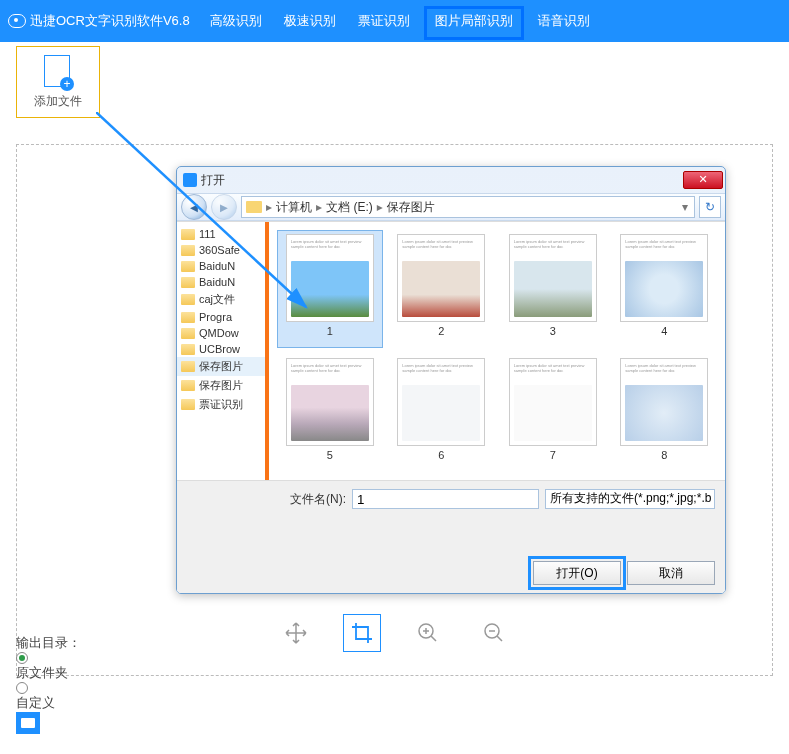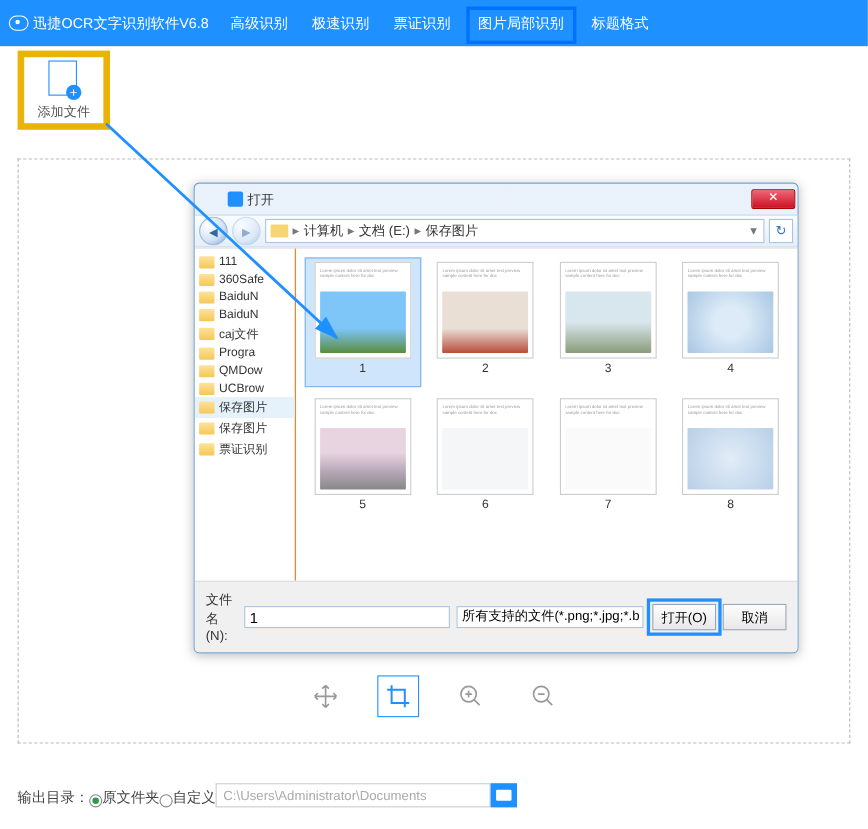--- a/index.html
+++ b/index.html
@@ -7,35 +7,35 @@
 
 
 .menubar { height: 42px; background: #1e90ff; display: flex; align-items: center; color: #fff; font-size: 13px; padding: 0 8px; gap: 18px; }
 .menubar .logo { display: flex; align-items: center; gap: 4px; font-weight: 500; }
 .menubar .logo-icon { width: 18px; height: 14px; border: 1.5px solid #fff; border-radius: 7px; position: relative; }
 .menubar .logo-icon::after { content: ""; position: absolute; width: 4px; height: 4px; background: #fff; border-radius: 50%; top: 3px; left: 5px; }
 .menubar .menu-item { cursor: pointer; padding: 0 2px; }
 .menubar .menu-item.highlight { border: 3px solid #0070ff; margin: -6px -6px -10px; padding: 3px 8px 7px; background: #1e90ff; }
 
 
-.addfile { position: absolute; top: 46px; left: 16px; width: 84px; height: 72px; border: 6px solid #eab308; display: flex; flex-direction: column; align-items: center; justify-content: center; gap: 4px; cursor: pointer; }
+.addfile { position: absolute; top: 46px; left: 16px; width: 84px; height: 72px; border: 1px solid #eab308; display: flex; flex-direction: column; align-items: center; justify-content: center; gap: 4px; cursor: pointer; }
 .addfile-icon { width: 28px; height: 34px; position: relative; }
 .addfile-icon::before { content: ""; position: absolute; width: 24px; height: 30px; border: 1.5px solid #1e90ff; background: #fff; top: 0; left: 0; }
 .addfile-icon::after { content: "+"; position: absolute; right: -2px; bottom: -2px; width: 14px; height: 14px; background: #1e90ff; color: #fff; border-radius: 50%; font-size: 12px; line-height: 14px; text-align: center; }
 .addfile-label { font-size: 12px; color: #555; }
 
 
 .content-area { position: absolute; top: 144px; left: 16px; right: 16px; height: 532px; border: 1px dashed #bbb; }
 
 
 .arrow { position: absolute; top: 112px; left: 96px; width: 230px; height: 210px; pointer-events: none; z-index: 5; }
 
 
 .dialog { position: absolute; top: 166px; left: 176px; width: 550px; height: 428px; background: linear-gradient(#e9f1fb,#f4f8fd); border: 1px solid #6d9fd0; border-radius: 5px; box-shadow: 0 2px 10px rgba(0,0,0,0.25); display: flex; flex-direction: column; overflow: hidden; }
-.titlebar { height: 28px; display: flex; align-items: center; justify-content: space-between; padding: 0 2px 0 6px; font-size: 12px; color: #333; margin-left: 24px; }
+.titlebar { height: 28px; display: flex; align-items: center; justify-content: space-between; padding: 0 2px 0 6px; font-size: 12px; color: #333; }
 .titlebar-left { display: flex; align-items: center; gap: 4px; }
 .title-icon { width: 14px; height: 14px; background: #1e90ff; border-radius: 2px; }
 .close-btn { width: 40px; height: 18px; background: linear-gradient(#e67,#c12); border: 1px solid #a00; border-radius: 2px; color: #fff; text-align: center; font-size: 11px; line-height: 15px; cursor: pointer; }
 
 
 .navbar { height: 30px; background: linear-gradient(#fafdff,#e4eefb); border-top: 1px solid #c9d9ec; border-bottom: 1px solid #c9d9ec; display: flex; align-items: center; padding: 0 4px; gap: 4px; font-size: 12px; }
 .nav-btn { width: 26px; height: 26px; border: 1px solid #9fb8d6; border-radius: 13px; background: radial-gradient(circle at 30% 30%, #fff, #cfe1f5 60%, #6fa3d8); display: flex; align-items: center; justify-content: center; color: #34679c; font-size: 13px; cursor: pointer; }
 .nav-btn.disabled { opacity: 0.5; }
 .breadcrumb { flex: 1; height: 22px; border: 1px solid #aac3de; background: #fff; display: flex; align-items: center; padding: 0 4px; gap: 2px; color: #333; }
 .breadcrumb .folder-mini { width: 16px; height: 12px; background: #f8d573; border-radius: 1px; }
@@ -45,21 +45,21 @@
 
 
 .toolbar2 { height: 30px; background: linear-gradient(#f8fbfe,#e8f1fb); border-bottom: 1px solid #c9d9ec; display: flex; align-items: center; justify-content: space-between; padding: 0 8px; font-size: 12px; color: #1956a5; }
 .toolbar2-left { display: flex; gap: 16px; }
 .toolbar2-right { display: flex; gap: 10px; align-items: center; }
 .view-btn { width: 22px; height: 18px; border: 1px solid #aac3de; background: #fff; cursor: pointer; }
 .help-icon { width: 16px; height: 16px; border-radius: 50%; background: #3d87d6; color: #fff; text-align: center; line-height: 16px; font-size: 11px; cursor: pointer; }
 
 
 .browser { flex: 1; display: flex; background: #fff; border-top: 1px solid #ddd; }
-.sidebar { width: 92px; border-right: 1px solid #f97316; overflow: hidden; padding-top: 4px; }
+.sidebar { width: 92px; border-right: 4px solid #f97316; overflow: hidden; padding-top: 4px; }
 .sidebar-item { display: flex; align-items: center; gap: 4px; padding: 2px 4px; font-size: 11px; color: #333; white-space: nowrap; cursor: pointer; }
 .sidebar-item.selected { background: #e5f1fb; }
 .folder-icon { width: 14px; height: 11px; background: linear-gradient(#fce29b,#f5c858); border-radius: 1px; flex: 0 0 14px; }
 
 .files { flex: 1; padding: 8px; display: grid; grid-template-columns: repeat(4, 1fr); grid-auto-rows: 118px; gap: 6px; overflow: hidden; }
 .file-item { display: flex; flex-direction: column; align-items: center; gap: 3px; cursor: pointer; padding: 3px; border: 1px solid transparent; }
 .file-item.selected { background: #cfe5fb; border: 1px solid #7ab4ea; }
 .thumb { width: 88px; height: 88px; border: 1px solid #ccc; background: #fff; padding: 4px; display: flex; flex-direction: column; font-size: 4px; color: #999; gap: 2px; }
 .thumb-text { height: 20px; overflow: hidden; line-height: 5px; }
 .thumb-img { flex: 1; border-radius: 1px; }
@@ -67,55 +67,55 @@
 .thumb-img.balloons { background: linear-gradient(#eadfd5 60%, #b84c3c); }
 .thumb-img.street { background: linear-gradient(#d8e6ed 50%, #8a9c7a); }
 .thumb-img.laptops { background: radial-gradient(circle,#dcebf7 30%,#a8c6e4); }
 .thumb-img.blossom { background: linear-gradient(#e8d4e0 40%,#b8a8b8 70%,#888); }
 .thumb-img.icons { background: #f4f6f8; }
 .thumb-img.plain { background: #fafafa; }
 .thumb-img.devices { background: radial-gradient(circle,#e2edf7,#b8cfe8); }
 .file-label { font-size: 11px; color: #333; }
 
 
-.dialog-footer { background: #f0f0f0; border-top: 1px solid #ddd; padding: 8px 10px; display: flex; flex-direction: row; gap: 8px; font-size: 12px; }
+.dialog-footer { background: #f0f0f0; border-top: 1px solid #ddd; padding: 8px 10px; display: flex; flex-direction: column; gap: 8px; font-size: 12px; }
 .footer-row { display: flex; align-items: center; gap: 6px; justify-content: flex-end; }
 .fn-label { color: #333; }
 .fn-input { flex: 0 0 180px; height: 20px; border: 1px solid #aac3de; padding: 0 4px; background: #fff; }
 .filter { flex: 0 0 170px; height: 20px; border: 1px solid #aac3de; background: #fff; padding: 0 4px; white-space: nowrap; overflow: hidden; }
-.dlg-btn { width: 58px; height: 24px; border: 1px solid #9aa7b7; background: linear-gradient(#fdfdfd,#e8e8e8); cursor: pointer; font-size: 12px; }
+.dlg-btn { width: 88px; height: 24px; border: 1px solid #9aa7b7; background: linear-gradient(#fdfdfd,#e8e8e8); cursor: pointer; font-size: 12px; margin-top: 44px; }
 .dlg-btn.primary { outline: 3px solid #1e90ff; outline-offset: 2px; }
 
 
 .bottom-tools { position: absolute; bottom: 102px; left: 0; right: 0; display: flex; justify-content: center; gap: 28px; }
 .tool { width: 38px; height: 38px; display: flex; align-items: center; justify-content: center; color: #999; cursor: pointer; }
 .tool.active { border: 1.5px solid #1e90ff; color: #1e90ff; }
 .tool svg { width: 24px; height: 24px; }
 
 
-.output-row { position: absolute; bottom: 20px; left: 16px; display: flex; align-items: flex-end; font-size: 13px; color: #444; }
+.output-row { position: absolute; bottom: 20px; left: 16px; display: flex; align-items: flex-start; font-size: 13px; color: #444; flex-direction: column; }
 .radio { width: 12px; height: 12px; border: 1px solid #888; border-radius: 50%; display: inline-flex; align-items: center; justify-content: center; cursor: pointer; }
 .radio.checked::after { content: ""; width: 6px; height: 6px; background: #2e9c4a; border-radius: 50%; }
 .path-input { width: 250px; height: 22px; border: 1px solid #ccc; padding: 0 6px; color: #aaa; font-size: 12px; }
 .browse { width: 24px; height: 22px; background: #1e90ff; display: flex; align-items: center; justify-content: center; cursor: pointer; }
 .browse-icn { width: 14px; height: 10px; background: #fff; border-radius: 1px; }
 </style>
 </head>
 <body>
 
 <div class="menubar">
   <div class="logo">
     <span class="logo-icon"></span>
     <span>迅捷OCR文字识别软件V6.8</span>
   </div>
   <span class="menu-item">高级识别</span>
   <span class="menu-item">极速识别</span>
   <span class="menu-item">票证识别</span>
   <span class="menu-item highlight">图片局部识别</span>
-  <span class="menu-item">标题格式</span>
+  <span class="menu-item">语音识别</span>
 </div>
 
 <div class="addfile">
   <div class="addfile-icon"></div>
   <div class="addfile-label">添加文件</div>
 </div>
 
 <div class="content-area"></div>
 
 <svg class="arrow" viewBox="0 0 230 210">
@@ -293,17 +293,16 @@
       </svg>
     </div>
 </div>
 
 <div class="output-row">
   <span>输出目录：</span>
   <span class="radio checked"></span>
   <span>原文件夹</span>
   <span class="radio"></span>
   <span>自定义</span>
-  <input class="path-input" value="C:\Users\Administrator\Documents" style="">
   <div class="browse">
       <div class="browse-icn"></div>
     </div>
 </div>
 
 </body></html>

